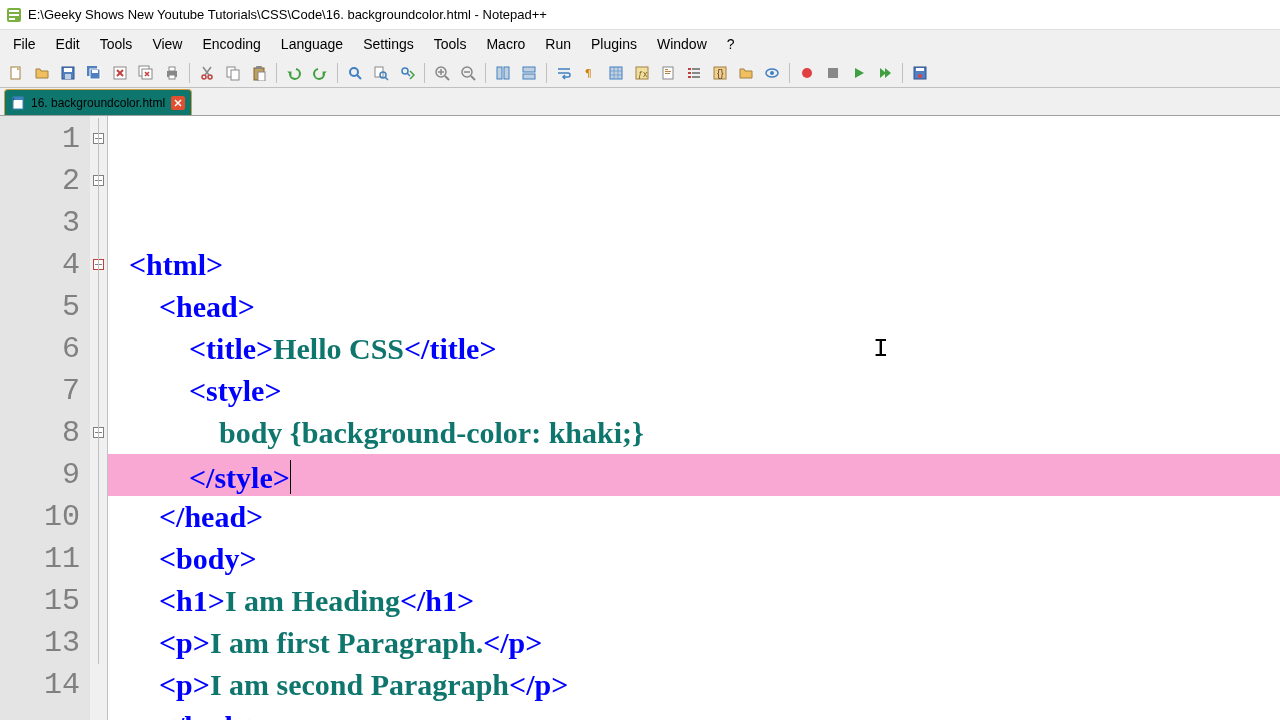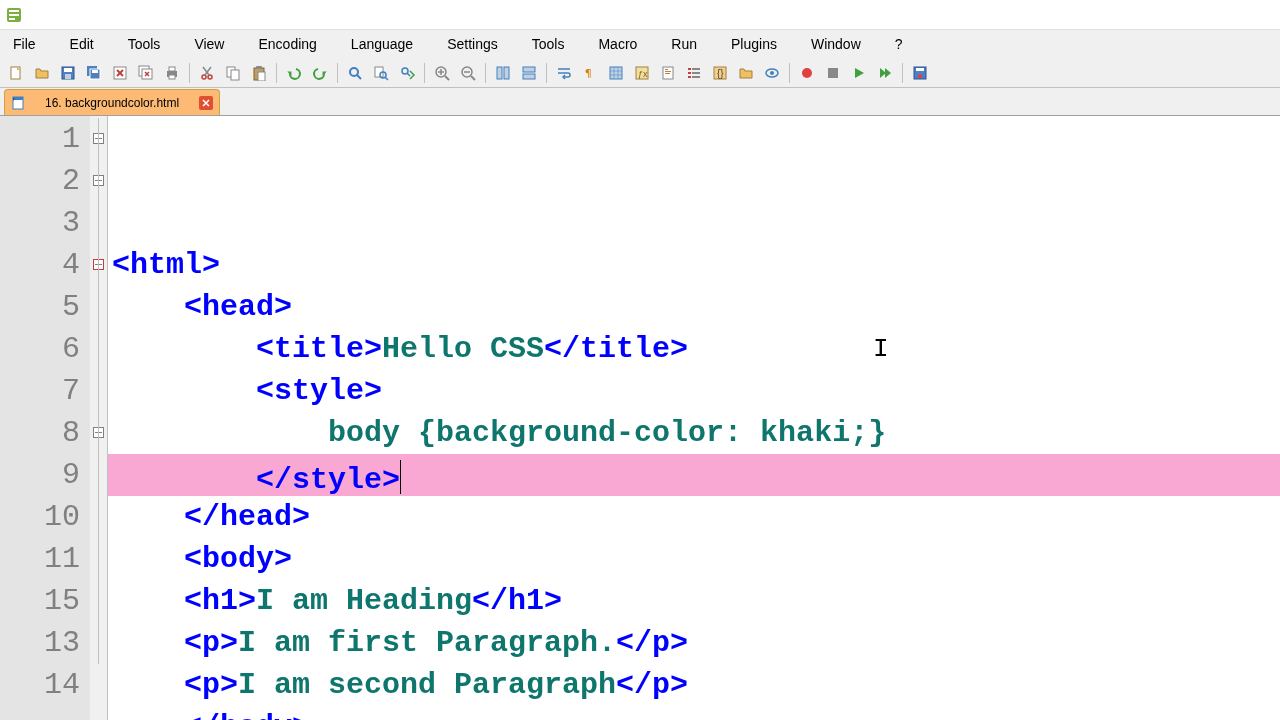--- a/index.html
+++ b/index.html
@@ -2,41 +2,41 @@
 <html><head>
 <meta charset="utf-8">
 <style>
   * { margin: 0; padding: 0; box-sizing: border-box; }
   body { font-family: "Segoe UI", Tahoma, sans-serif; font-size: 13px; background: #fff; overflow: hidden; width: 1280px; height: 720px; }
   
   .titlebar { height: 30px; background: #fff; display: flex; align-items: center; padding: 0 6px; border-bottom: 1px solid #e0e0e0; }
   .titlebar .app-icon { width: 16px; height: 16px; margin-right: 6px; display: flex; align-items: center; justify-content: center; }
   .titlebar .title-text { font-size: 13px; color: #000; }
   
-  .menubar { height: 28px; background: #f0f0f0; display: flex; align-items: center; padding: 8px 4px; gap: 16px; }
+  .menubar { height: 28px; background: #f0f0f0; display: flex; align-items: center; padding: 8px 4px; gap: 2px; }
   .menubar .menu-item { padding: 4px 9px; cursor: default; color: #000; font-size: 14px; }
   
   .toolbar { height: 30px; background: #f0f0f0; border-bottom: 1px solid #c0c0c0; display: flex; align-items: center; padding: 0 4px; gap: 2px; }
   .toolbar .tool-btn { width: 24px; height: 24px; display: flex; align-items: center; justify-content: center; cursor: default; }
   .toolbar .sep { width: 1px; height: 20px; background: #c0c0c0; margin: 0 3px; }
   
   .tabbar { height: 28px; background: #f0f0f0; display: flex; align-items: flex-end; padding-left: 4px; border-bottom: 1px solid #a0a0a0; }
-  .tab { height: 26px; background: #fdba74; border: 1px solid #d0a040; border-bottom: none; border-top-left-radius: 4px; border-top-right-radius: 4px; display: flex; align-items: center; padding: 0 6px; gap: 20px; font-size: 12px; }
+  .tab { height: 26px; background: #0f766e; border: 1px solid #d0a040; border-bottom: none; border-top-left-radius: 4px; border-top-right-radius: 4px; display: flex; align-items: center; padding: 0 6px; gap: 6px; font-size: 12px; }
   .tab .close { width: 14px; height: 14px; background: #e05030; border-radius: 2px; display: flex; align-items: center; justify-content: center; color: #fff; font-size: 10px; font-weight: bold; }
   .tab .file-ico { width: 14px; height: 14px; }
   
   .editor { display: flex; height: calc(720px - 30px - 28px - 30px - 28px); background: #fff; font-family: "Courier New", monospace; }
   .gutter { width: 90px; background: #e4e4e4; text-align: right; padding-right: 10px; color: #808080; font-size: 30px; line-height: 42px; padding-top: 2px; user-select: none; }
   .fold-margin { width: 18px; background: #f0f0f0; border-right: 1px solid #c0c0c0; position: relative; }
   .fold-box { position: absolute; left: 3px; width: 11px; height: 11px; border: 1px solid #808080; background: #fff; display: flex; align-items: center; justify-content: center; }
   .fold-box::after { content: ""; position: absolute; width: 7px; height: 1px; background: #808080; }
   .fold-line { position: absolute; left: 8px; width: 1px; background: #c0c0c0; }
   
   .code { flex: 1; font-size: 30px; line-height: 42px; padding-top: 2px; white-space: pre; font-weight: bold; position: relative; }
-  .code-line { height: 42px; padding-left: 4px; }
+  .code-line { height: 42px; padding-left: 21px; font-family: Liberation Serif, serif; }
   .highlighted { background: #f9a8d4; }
   
   .tag { color: #0000ff; }
   .txt { color: #0f766e; font-weight: bold; }
   
   .caret { position: absolute; width: 1px; height: 34px; background: #000; }
   .text-cursor { display: inline-block; position: relative; }
   
   svg { display: block; }
 </style>
@@ -45,20 +45,21 @@
 
 <div class="titlebar">
   <span class="app-icon">
     <svg width="16" height="16" viewBox="0 0 16 16">
         <rect x="1" y="1" width="14" height="14" fill="#7ab040" rx="2"></rect>
         <rect x="3" y="3" width="10" height="2" fill="#fff"></rect>
         <rect x="3" y="7" width="10" height="2" fill="#fff"></rect>
         <rect x="3" y="11" width="6" height="2" fill="#fff"></rect>
       </svg>
   </span>
+  <span class="title-text">E:\Geeky Shows New Youtube Tutorials\CSS\Code\16. backgroundcolor.html - Notepad++</span>
 </div>
 
 <div class="menubar">
   <span class="menu-item">File</span>
   <span class="menu-item">Edit</span>
   <span class="menu-item">Tools</span>
   <span class="menu-item">View</span>
   <span class="menu-item">Encoding</span>
   <span class="menu-item">Language</span>
   <span class="menu-item">Settings</span>

